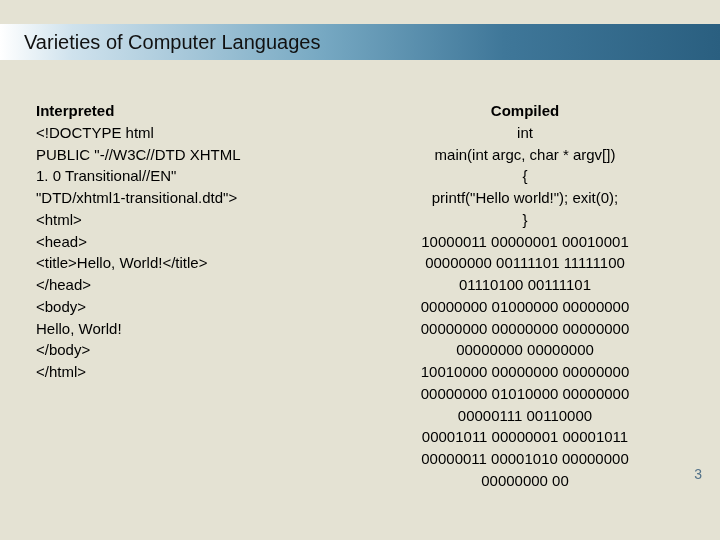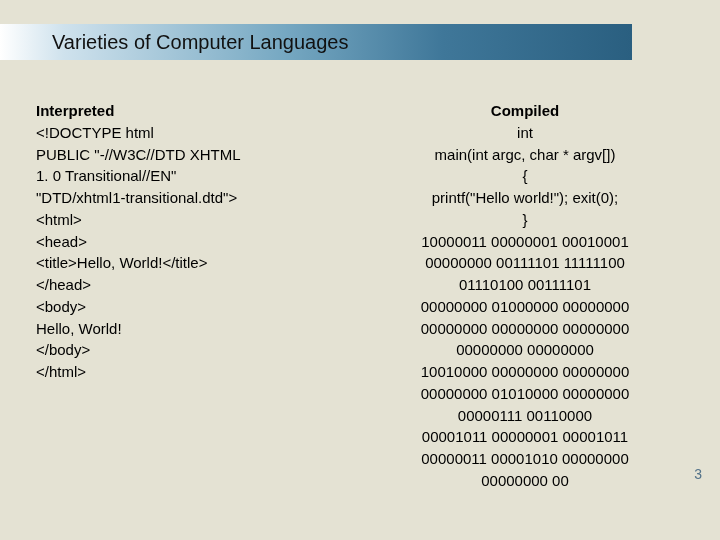--- a/index.html
+++ b/index.html
@@ -6,31 +6,31 @@
   html, body { width: 720px; height: 540px; overflow: hidden; }
   body {
     background: #e4e2d3;
     font-family: Arial, Helvetica, sans-serif;
     position: relative;
   }
   .title-bar {
     position: absolute;
     top: 24px;
     left: 0;
-    width: 632px;
+    width: 720px;
     height: 36px;
     background: linear-gradient(to right,
       #ffffff 0%,
       #cfe2ed 10%,
       #76a8c2 45%,
       #3f7799 70%,
       #2a5f80 100%);
     display: flex;
     align-items: center;
-    padding-left: 52px;
+    padding-left: 24px;
   }
   .title-text {
     font-size: 20px;
     color: #111;
     font-weight: 400;
   }
   .columns {
     position: absolute;
     top: 100px;
     left: 36px;

